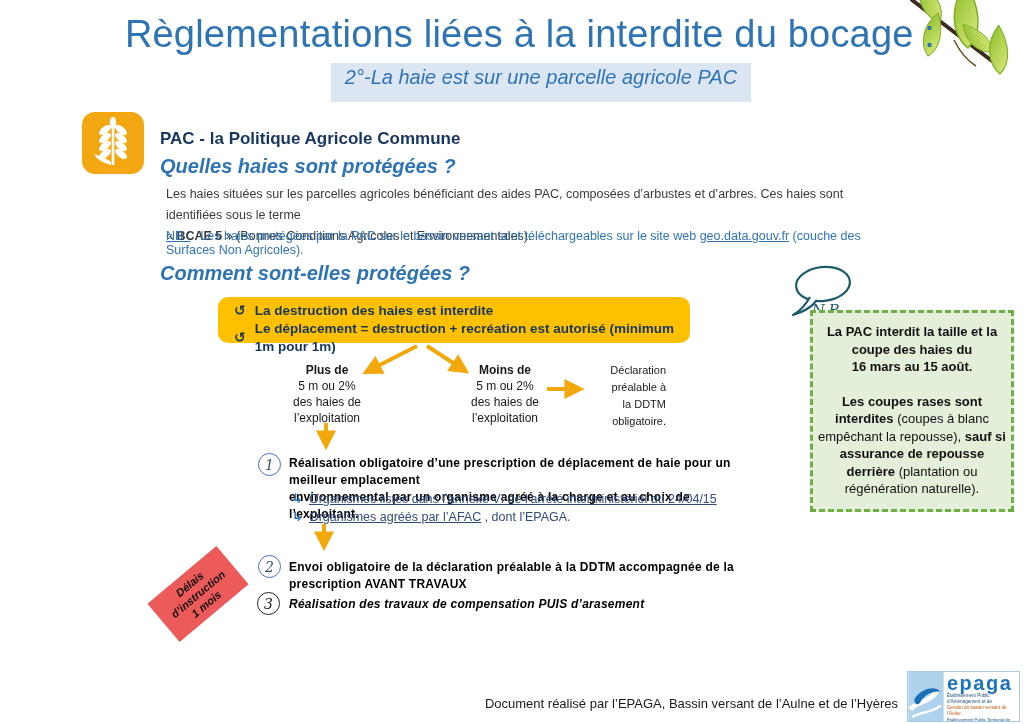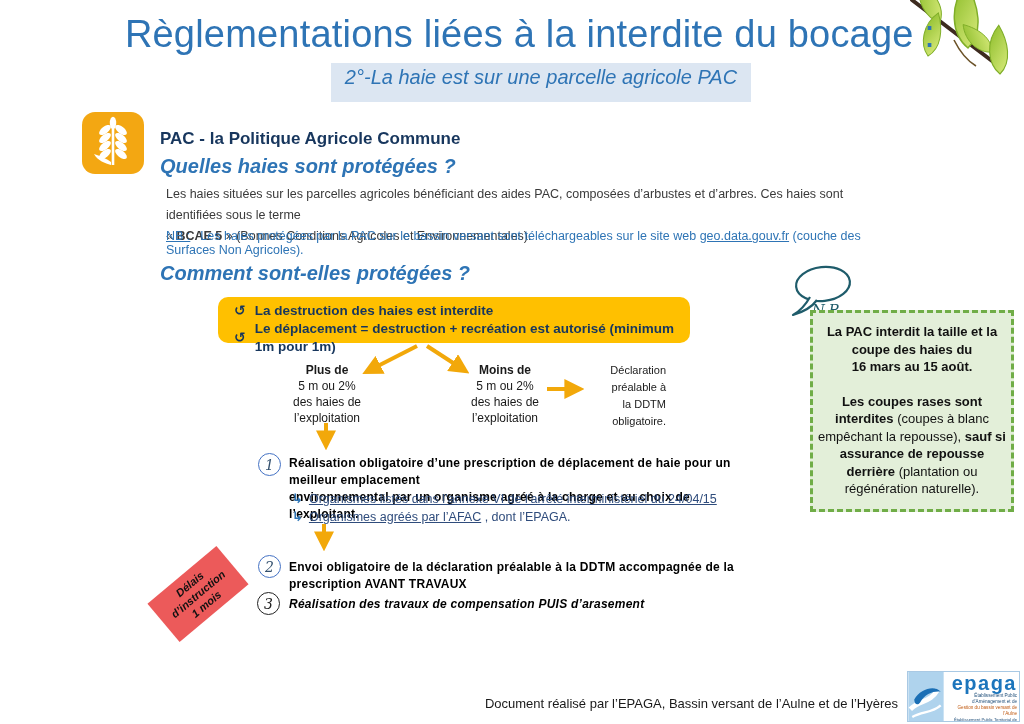--- a/index.html
+++ b/index.html
@@ -66,21 +66,21 @@
           border:3px dashed #70AD47;padding:10px 5px 11px 5px;text-align:center;
           font-size:13px;color:#111;line-height:17.5px;}
   .green-note .spacer{height:17px;}
   .green-note b{font-weight:bold;}
 
   
   .footer-text{top:696px;right:126px;font-size:13px;color:#1a1a1a;}
   .logo{left:907px;top:671px;width:113px;height:51px;border:1px solid #A9C9E4;background:#fff;
         box-sizing:border-box;display:flex;}
   .logo .panel{width:36px;height:100%;}
-  .logo .col{flex:1;padding:1px 2px 0 3px;overflow:hidden;text-align:right;}
+  .logo .col{flex:1;padding:1px 2px 0 3px;overflow:hidden;}
   .logo .brand{color:#1C75BC;font-size:20px;font-weight:bold;line-height:20px;letter-spacing:1.5px;}
   .logo .s1{font-size:4.6px;color:#1F4E79;line-height:6px;}
   .logo .s2{font-size:4.6px;color:#C05A11;line-height:6px;}
   .logo .s3{font-size:4.2px;color:#1F4E79;line-height:6px;}
 
   svg{display:block;}
   .overlay{left:0;top:0;pointer-events:none;}
 </style>
 </head>
 <body>

